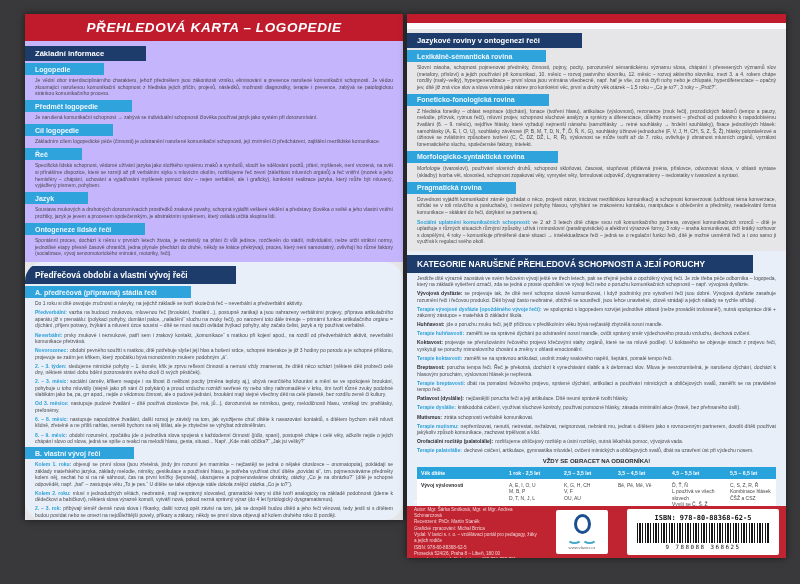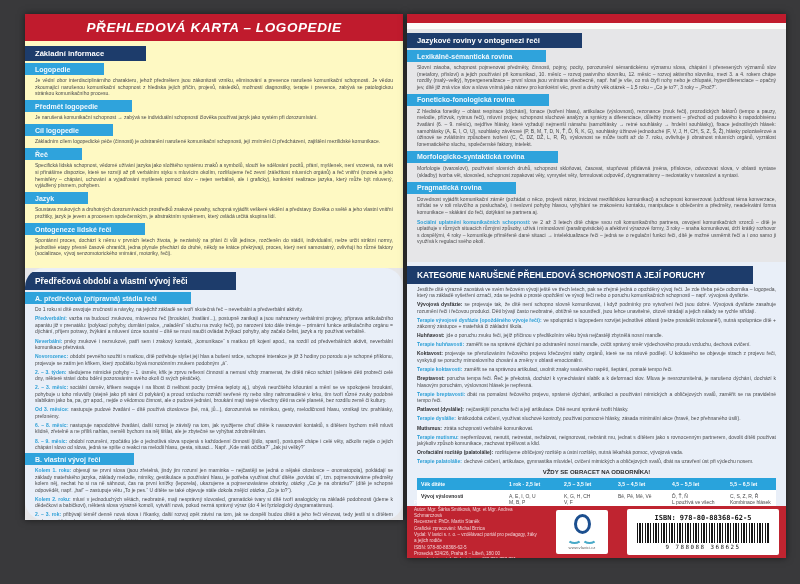--- a/index.html
+++ b/index.html
@@ -4,23 +4,23 @@
 <style>
   html,body{margin:0;padding:0;}
   body{width:800px;height:584px;background:#39393b;font-family:"Liberation Sans",sans-serif;position:relative;overflow:hidden;}
   .canvas{position:absolute;inset:0;}
   .page{position:absolute;overflow:hidden;box-shadow:0 0 7px rgba(0,0,0,.55);}
   .page-left{left:25px;top:14px;width:378px;height:506px;background:#e6e6e8;display:flex;flex-direction:column;}
   .page-right{left:407px;top:14px;width:379px;height:544px;background:#e6e6e8;display:flex;flex-direction:column;}
   .title-bar{height:27px;background:#c01b2d;color:#ffffff;font-weight:bold;font-size:13.5px;display:flex;align-items:center;justify-content:center;letter-spacing:.6px;flex:none;font-style:italic;}
   .red-strip{height:9px;background:#c01b2d;flex:none;}
   .white-gap{height:6px;background:#fbfbfb;flex:none;}
-  .upper{background:#fef9c3;padding:3px 0 8px 0;}
+  .upper{background:#c4b5fd;padding:3px 0 2px 0;}
   .lower{background:#e9eff8;flex:1;padding:2px 0;overflow:hidden;border-radius:19px;}
-  .gray-area{background:#e6e6e8;padding:2px 0 14px 0;}
+  .gray-area{background:#e6e6e8;padding:2px 0 3px 0;}
   .blue-area{background:#e9eff8;flex:1;padding:2px 0;overflow:hidden;}
   .h-navy{display:table;background:#1d3c6b;color:#fff;font-weight:bold;font-size:7.6px;padding:3px 42px 3px 10px;margin:2px 0 2px 0;white-space:nowrap;}
   .h-navy.big{font-size:8.4px;padding:4px 48px 4px 10px;}
   .h-blue{display:table;background:#2fa3dc;color:#f0f8fd;font-weight:bold;font-size:7px;padding:2.5px 34px 2.5px 10px;margin:2px 0 2px 0;white-space:nowrap;}
   .body-p{margin:1px 10px 3.5px 10px;font-size:5px;line-height:1.32;color:#4a4a4c;text-align:justify;}
   .item{margin:0 10px 2.6px 10px;font-size:5px;line-height:1.3;color:#4a4a4c;text-align:justify;}
   .lead{font-weight:bold;margin-right:2px;}
   .lead-blue{color:#2d9fd6;}
   .lead-dark{color:#2c2c2e;}
   .warning{text-align:center;font-weight:bold;font-size:6px;color:#2c2c2e;margin:4px 0 3px 0;}

